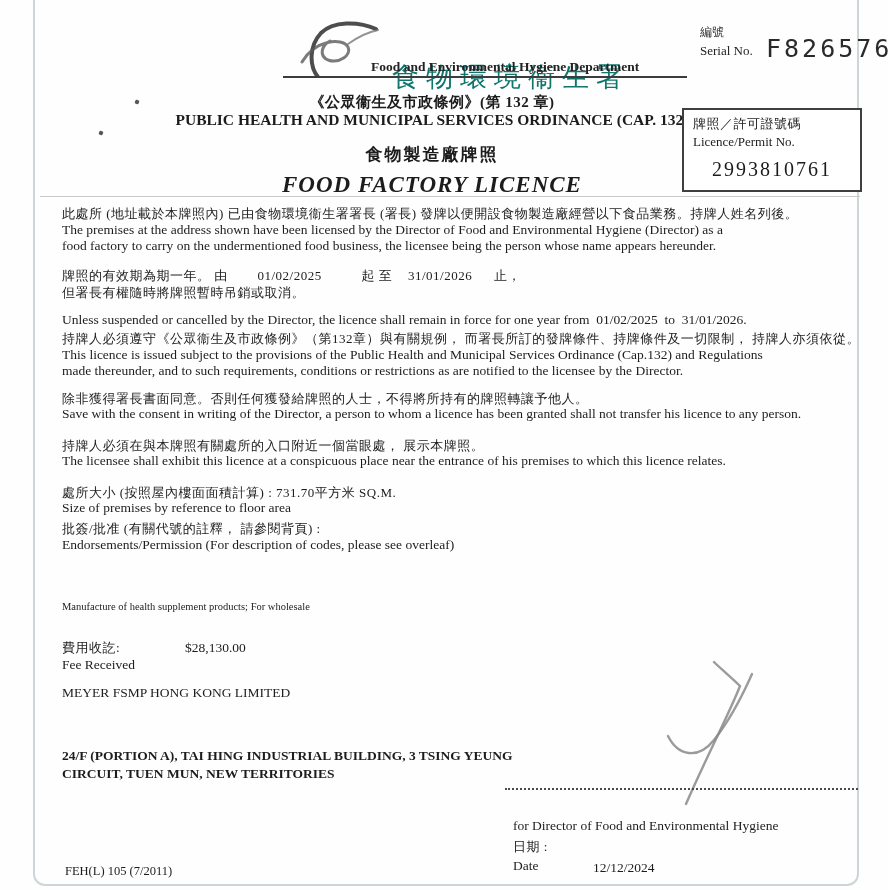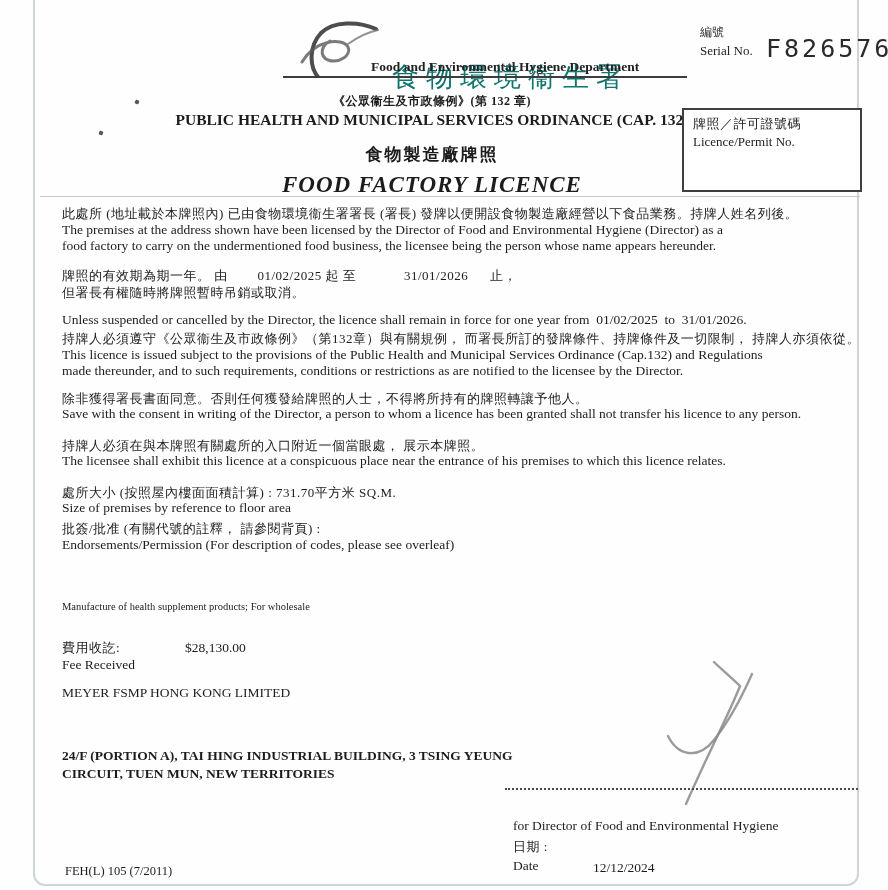--- a/index.html
+++ b/index.html
@@ -54,41 +54,42 @@
     </svg>
   </div>
   <div class="abs dept-zh" style="left:392px; top:27px;">食物環境衞生署</div>
   <div class="abs dept-en" style="left:363px; top:59px;margin-left:8px;">Food and Environmental Hygiene Department</div>
   <div class="hdr-rule"></div>
 
   <div class="abs serial-label-zh" style="left:700px; top:24px;">編號</div>
   <div class="abs serial-label-en" style="left:700px; top:43px;">Serial No.</div>
   <div class="abs serial-value" style="left:766px; top:34px;">F826576</div>
 
-  <div class="title-line zh bold" style="top:93px; font-size:12px;">《公眾衞生及市政條例》(第 132 章)</div>
+  <div class="title-line zh bold" style="top:93px; font-size:15px;">《公眾衞生及市政條例》(第 132 章)</div>
   <div class="title-line bold" style="top:111px; font-size:15.5px;">PUBLIC HEALTH AND MUNICIPAL SERVICES ORDINANCE (CAP. 132)</div>
   <div class="title-line zh bold" style="top:143px; font-size:17px; letter-spacing:2px;">食物製造廠牌照</div>
   <div class="title-line bold" style="top:172px; font-size:23px; letter-spacing:1px;font-style:italic;">FOOD FACTORY LICENCE</div>
 
   <div class="licence-box">
     <div class="lbl zh" style="top:5px;">牌照／許可證號碼</div>
     <div class="lbl" style="top:24px;">Licence/Permit No.</div>
+    <div class="val">2993810761</div>
   </div>
 
   <div class="faint-rule"></div>
 
   <div class="abs zh" style="left:62px; top:205px;">此處所 (地址載於本牌照內) 已由食物環境衞生署署長 (署長) 發牌以便開設食物製造廠經營以下食品業務。持牌人姓名列後。</div>
   <div class="abs en" style="left:62px; top:222px;">The premises at the address shown have been licensed by the Director of Food and Environmental Hygiene (Director) as a</div>
   <div class="abs en" style="left:62px; top:238px;">food factory to carry on the undermentioned food business, the licensee being the person whose name appears hereunder.</div>
 
   <div class="abs zh" style="left:62px; top:267px;">
     <span>牌照的有效期為期一年。 由</span>
     <span style="margin-left:26px;">01/02/2025</span>
-    <span style="">起 至</span>
-    <span style="margin-left:44px;">31/01/2026</span>
+    <span style="margin-left:36px;">起 至</span>
+    <span style="margin-left:12px;">31/01/2026</span>
     <span style="margin-left:18px;">止，</span>
   </div>
   <div class="abs zh" style="left:62px; top:284px;">但署長有權隨時將牌照暫時吊銷或取消。</div>
   <div class="abs en" style="left:62px; top:312px; white-space:pre;">Unless suspended or cancelled by the Director, the licence shall remain in force for one year from  01/02/2025  to  31/01/2026.</div>
 
   <div class="abs zh" style="left:62px; top:330px;">持牌人必須遵守《公眾衞生及市政條例》（第132章）與有關規例， 而署長所訂的發牌條件、持牌條件及一切限制， 持牌人亦須依從。</div>
   <div class="abs en" style="left:62px; top:347px;">This licence is issued subject to the provisions of the Public Health and Municipal Services Ordinance (Cap.132) and Regulations</div>
   <div class="abs en" style="left:62px; top:363px;">made thereunder, and to such requirements, conditions or restrictions as are notified to the licensee by the Director.</div>
 
   <div class="abs en" style="left:62px; top:406px;">Save with the consent in writing of the Director, a person to whom a licence has been granted shall not transfer his licence to any person.</div>

